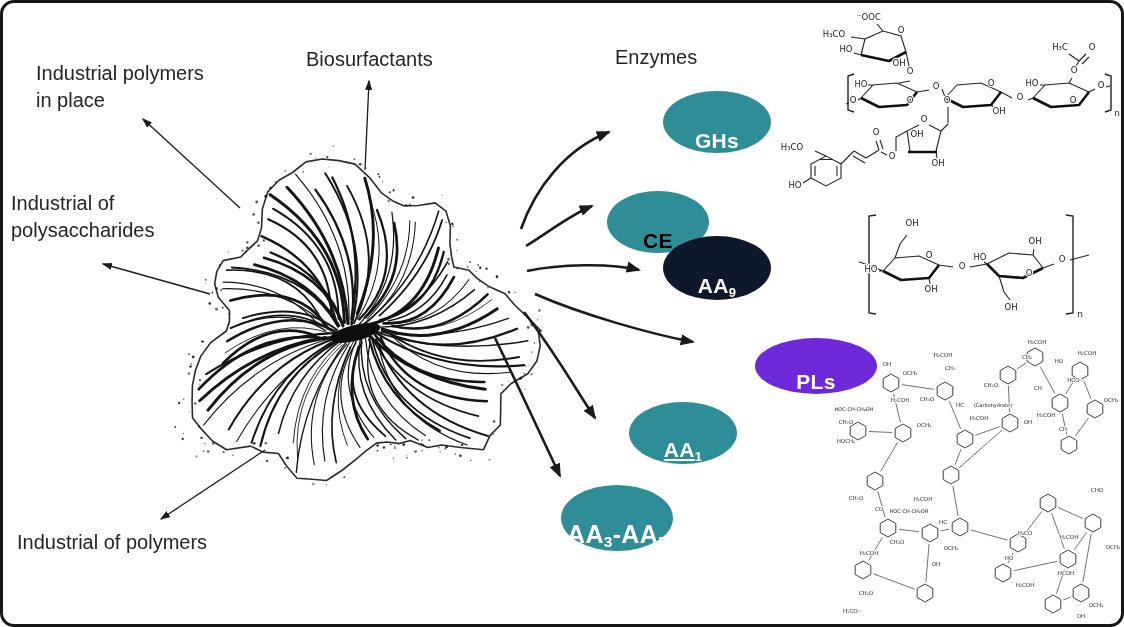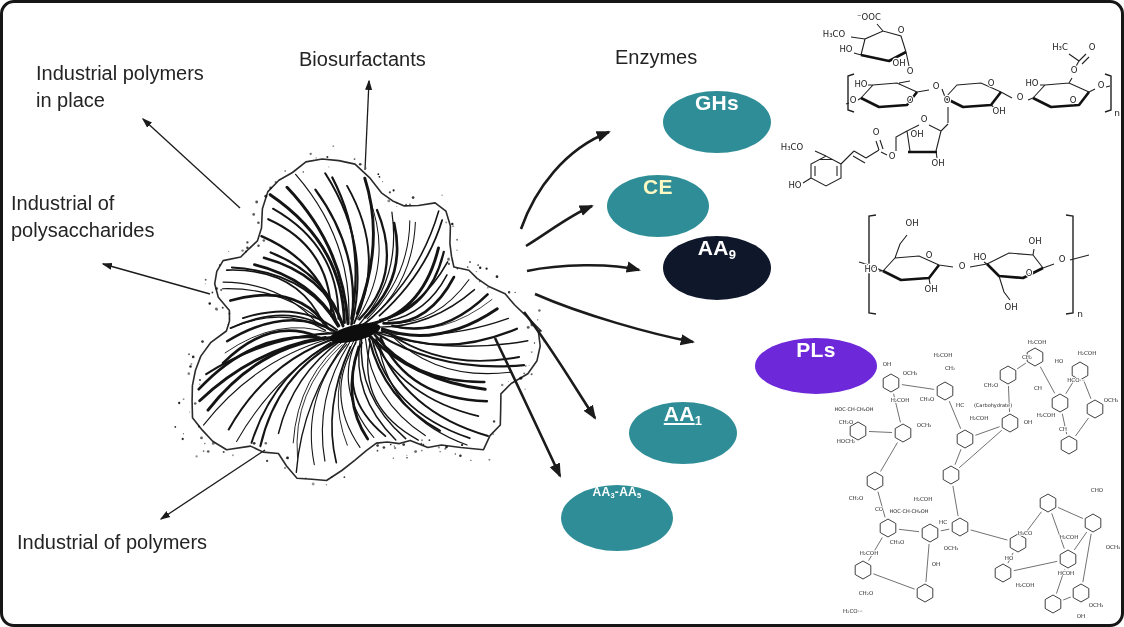--- a/index.html
+++ b/index.html
@@ -5,26 +5,26 @@
   html,body{margin:0;padding:0;background:#fff;}
   .canvas{
     position:relative;width:1124px;height:627px;background:#fff;
     border:3px solid #161616;border-radius:14px;box-sizing:border-box;overflow:hidden;
     font-family:"Liberation Sans",sans-serif;
   }
   #diagram{position:absolute;left:0;top:0;width:1124px;height:627px;}
   .lbl{position:absolute;color:#242424;font-size:20px;line-height:27px;white-space:nowrap;}
   .lbl span{display:block;}
   .oval{
-    position:absolute;border-radius:50%;display:flex;align-items:flex-start;justify-content:center;
+    position:absolute;border-radius:50%;display:flex;align-items:flex-end;justify-content:center;
     color:#fff;font-weight:700;letter-spacing:.3px;font-size:21px;
     font-family:"Liberation Sans",sans-serif;
   }
   .oval sub{font-size:.62em;vertical-align:-0.28em;font-weight:700;}
-  .oval.small-text{font-size:12px;}
+  .oval.small-text{font-size:25px;}
 </style>
 </head>
 <body>
 
 <div class="canvas">
 
   <svg id="diagram" viewBox="0 0 1124 627">
     <defs>
       <marker id="ah-big" viewBox="0 0 10 10" refX="8.6" refY="5" markerWidth="5.5" markerHeight="5.5" orient="auto">
         <path d="M0,1.1 L10,5 L0,8.9 Z" fill="#1b1b1b"></path>
@@ -495,38 +495,38 @@
         <text x="1078" y="615" font-size="5.5" text-anchor="middle" fill="#1c1c1c" stroke="#ffffff" stroke-width="1.6" paint-order="stroke" font-family="&quot;DejaVu Sans&quot;, sans-serif">OH</text>
         <text x="863" y="592" font-size="5.5" text-anchor="middle" fill="#1c1c1c" stroke="#ffffff" stroke-width="1.6" paint-order="stroke" font-family="&quot;DejaVu Sans&quot;, sans-serif">CH₂O</text>
         <text x="850" y="610" font-size="5.5" text-anchor="middle" fill="#1c1c1c" stroke="#ffffff" stroke-width="1.6" paint-order="stroke" font-family="&quot;DejaVu Sans&quot;, sans-serif">H₂CO···</text>
       </g>
   </svg>
 
   <div class="lbl" style="left:33px;top:57px;">
     <span>Industrial polymers</span>
     <span>in place</span>
   </div>
-  <div class="lbl" style="left:296px;top:43px;">
+  <div class="lbl" style="left:303px;top:43px;">
     <span>Biosurfactants</span>
   </div>
   <div class="lbl" style="left:8px;top:187px;">
     <span>Industrial of</span>
     <span>polysaccharides</span>
   </div>
   <div class="lbl" style="left:14px;top:526px;">
     <span>Industrial of polymers</span>
   </div>
   <div class="lbl" style="left:612px;top:41px;text-align:center;">
     <span>Enzymes</span>
   </div>
 
   <div class="oval" id="oval-ghs" style="left: 660px; top: 88px; width: 108px; height: 62px; background: rgb(46, 141, 151); color: rgb(255, 255, 255);">
       <span><span>GHs</span></span>
     </div>
-  <div class="oval" id="oval-ce" style="left: 604px; top: 172px; width: 102px; height: 62px; background: rgb(46, 141, 151); color: #fef9c3;">
+  <div class="oval" id="oval-ce" style="left: 604px; top: 188px; width: 102px; height: 62px; background: rgb(46, 141, 151); color: #000000;">
       <span><span>CE</span></span>
     </div>
   <div class="oval" id="oval-aa9" style="left: 660px; top: 233px; width: 108px; height: 64px; background: #0f172a; color: rgb(255, 255, 255);">
       <span><span>AA</span><sub>9</sub></span>
     </div>
   <div class="oval" id="oval-pls" style="left: 752px; top: 335px; width: 122px; height: 56px; background: #6d28d9; color: rgb(255, 255, 255);">
       <span><span>PLs</span></span>
     </div>
   <div class="oval" id="oval-aa1" style="left: 626px; top: 399px; width: 108px; height: 62px; background: rgb(46, 141, 151); color: rgb(255, 255, 255); text-decoration: underline;">
       <span><span>AA</span><sub>1</sub></span>

